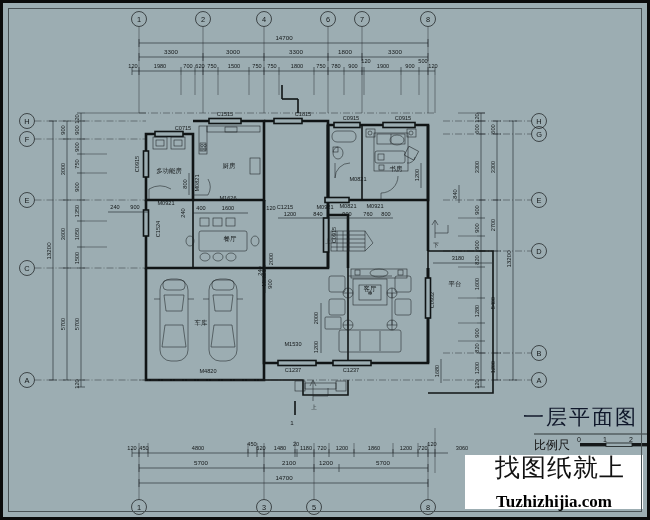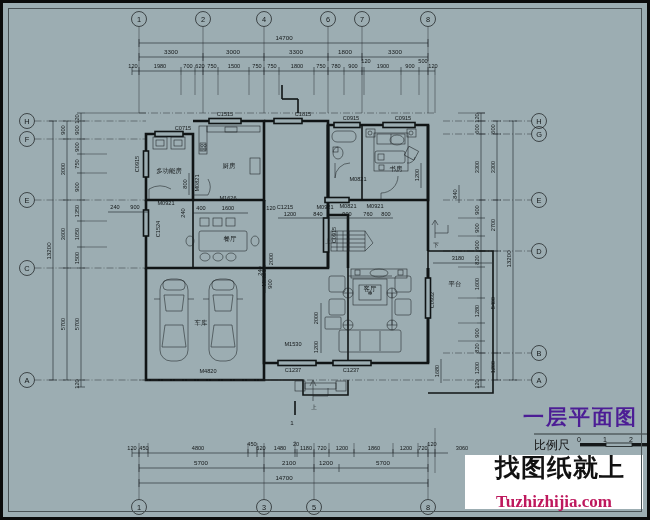--- a/index.html
+++ b/index.html
@@ -15,25 +15,25 @@
     border:1px solid #4a5356;
     box-sizing:border-box;
     pointer-events:none;
   }
   #plan{position:absolute;left:0;top:0;width:650px;height:520px;}
   .wm{
     position:absolute;left:462px;top:452px;width:178px;height:54px;
     background:#ffffff;display:flex;flex-direction:column;
     align-items:center;justify-content:center;line-height:1;
   }
-  .wm-cn{font-family:"DejaVu Sans",sans-serif;font-size:25px;font-weight:bold;color:#111;letter-spacing:1px;margin-left:12px;}
-  .wm-url{font-family:"Liberation Serif","DejaVu Serif",serif;font-size:17px;font-weight:bold;color:#be185d;letter-spacing:0px;margin-top:13px;}
+  .wm-cn{font-family:"DejaVu Sans",sans-serif;font-size:25px;font-weight:normal;color:#111;letter-spacing:1px;margin-left:12px;}
+  .wm-url{font-family:"Liberation Serif","DejaVu Serif",serif;font-size:17px;font-weight:bold;color:#000000;letter-spacing:0px;margin-top:13px;}
   .ttl{
     position:absolute;left:520px;top:400px;
-    font-family:"DejaVu Sans",sans-serif;font-size:21px;font-weight:bold;color:#4c1d95;
+    font-family:"DejaVu Sans",sans-serif;font-size:21px;font-weight:normal;color:#0f172a;
     letter-spacing:2px;white-space:nowrap;
   }
   .scale-wrap{position:absolute;left:519px;top:430px;width:128px;height:22px;margin-left:12px;}
   .scale-lbl{position:absolute;left:0;top:4px;font-family:"DejaVu Sans",sans-serif;font-size:12px;color:#111;white-space:nowrap;}
   .scale-unit{position:absolute;left:122px;top:10px;font-family:"DejaVu Sans",sans-serif;font-size:10px;color:#111;}
   svg text{font-family:"Liberation Sans","DejaVu Sans",sans-serif;fill:#15191a;}
 </style>
 </head>
 <body>
 

